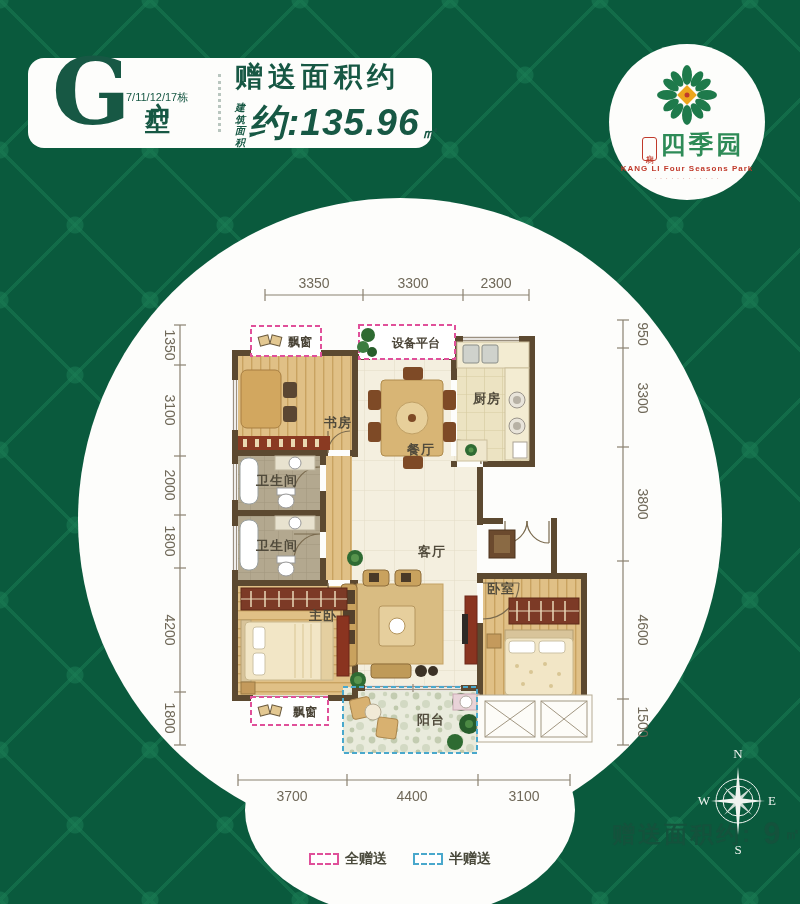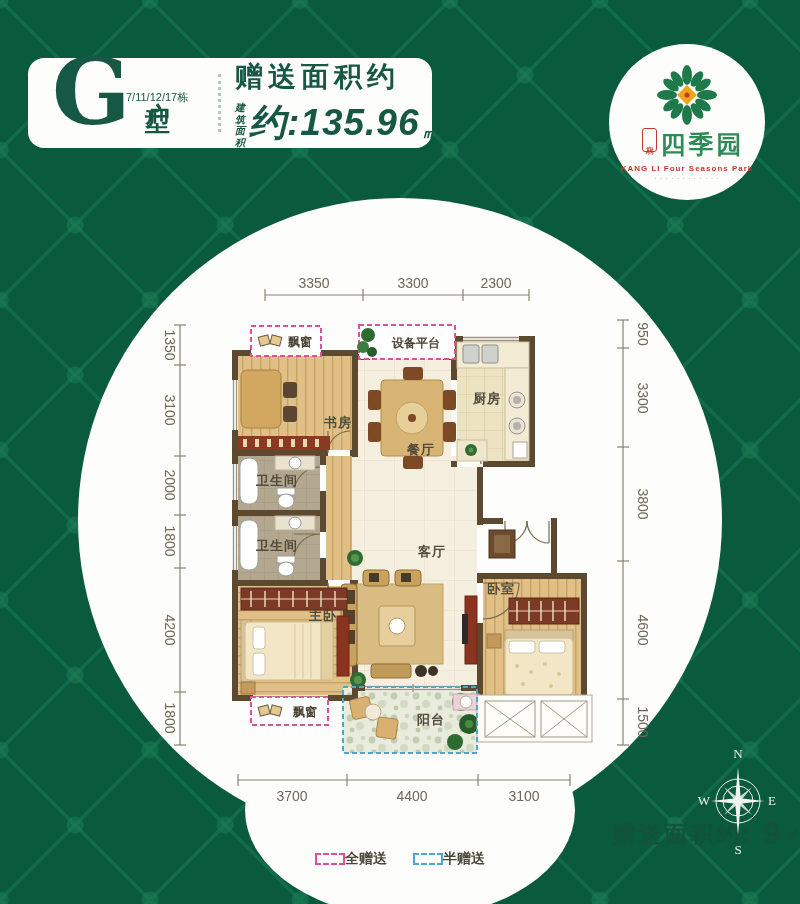--- a/index.html
+++ b/index.html
@@ -27,33 +27,33 @@
   .title-divider{width:0;height:58px;border-left:3px dotted #b9c6bf;margin:0 14px 0 26px;}
   .title-right{display:flex;flex-direction:column;justify-content:center;}
   .headline{font-size:28px;font-weight:bold;color:#175844;letter-spacing:5px;}
   .area-row{display:flex;align-items:flex-end;margin-top:2px;font-style:italic;}
   .area-small{font-size:10px;line-height:1.15;color:#175844;font-weight:bold;margin-right:4px;}
   .area-big{font-size:37px;font-weight:bold;color:#175844;letter-spacing:1px;}
   .area-unit{font-size:16px;font-weight:bold;color:#175844;margin-left:2px;align-self:flex-end;padding-bottom:4px;}
   
   .logo-badge{position:absolute;left:609px;top:44px;width:156px;height:156px;background:#fdfdfb;border-radius:50%;
     display:flex;flex-direction:column;align-items:center;justify-content:center;}
-  .logo-name-row{display:flex;align-items:flex-start;margin-top:2px;margin-left:12px;}
+  .logo-name-row{display:flex;align-items:flex-end;margin-top:2px;margin-left:12px;}
   .logo-seal{width:13px;height:22px;border:1.5px solid #c03a2b;border-radius:3px;color:#c03a2b;font-size:8px;line-height:1.2;
     display:flex;align-items:center;justify-content:center;writing-mode:vertical-rl;margin-right:4px;letter-spacing:1px;}
   .logo-name{font-family:"Liberation Serif","DejaVu Serif",serif;font-size:25px;font-weight:bold;color:#2e8b57;letter-spacing:3px;}
   .logo-sub{font-size:8px;font-weight:bold;color:#c03a2b;letter-spacing:1px;margin-top:3px;}
   .logo-tagline{font-size:6px;color:#c03a2b;margin-top:2px;letter-spacing:1px;}
   
   .gift-line{position:absolute;left:0;top:816px;width:100%;text-align:right;color:#14523c;}
   .gift-label{font-size:23px;font-weight:bold;letter-spacing:3px;vertical-align:middle;}
   .gift-value{font-size:31px;font-weight:bold;vertical-align:middle;margin-left:6px;}
   .gift-unit{font-size:15px;font-weight:bold;vertical-align:middle;}
   .legend-row{position:absolute;left:0;top:850px;width:100%;display:flex;justify-content:center;gap:26px;align-items:center;}
-  .legend-item{display:flex;align-items:center;font-family:Liberation Serif, serif;}
+  .legend-item{display:flex;align-items:center;gap:6px;font-family:Liberation Serif, serif;}
   .legend-swatch{width:30px;height:12px;background:#fff;box-sizing:border-box;}
   .swatch-full{border:2px dashed #e0509a;}
   .swatch-half{border:2px dashed #49a8cc;}
   .legend-label{font-size:14px;color:#4a4a3c;font-weight:bold;}
   .floorplan{position:absolute;left:125px;top:250px;}
   .compass{position:absolute;left:694px;top:742px;}
 </style>
 </head>
 <body>
 

